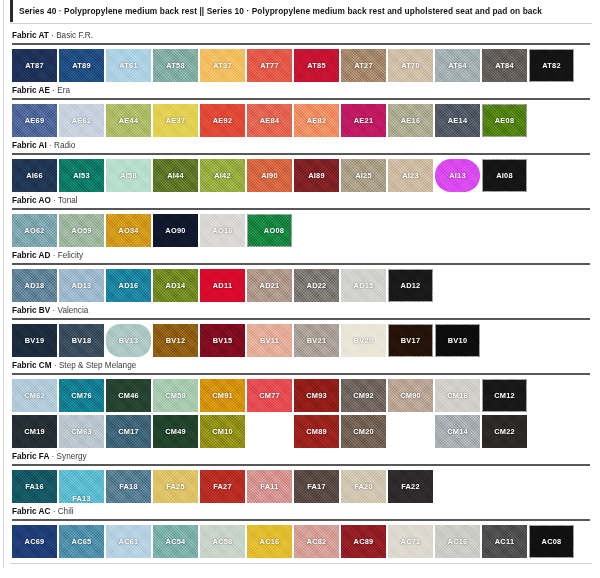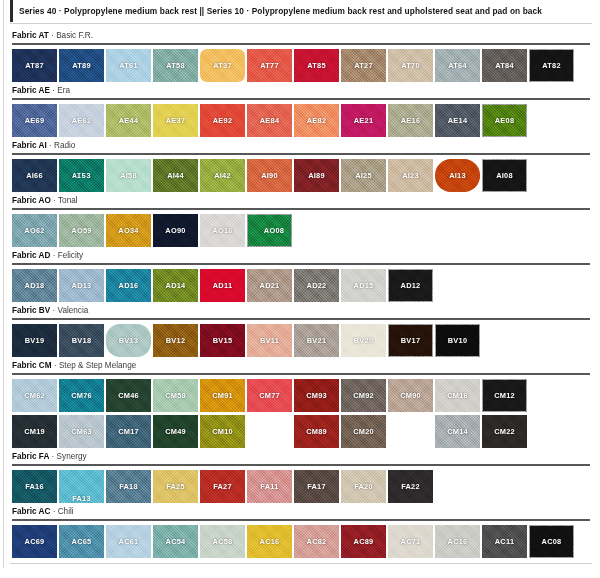--- a/index.html
+++ b/index.html
@@ -167,21 +167,21 @@
             <span class="code-label">AT89</span>
           </div>
           <div class="swatch light-text" title="AT61" style="background-color: rgb(169, 207, 227);">
             <span class="weave"></span>
             <span class="code-label">AT61</span>
           </div>
           <div class="swatch light-text" title="AT58" style="background-color: rgb(125, 170, 160);">
             <span class="weave"></span>
             <span class="code-label">AT58</span>
           </div>
-          <div class="swatch light-text" title="AT37" style="background-color: rgb(242, 188, 92); border-radius: 7px;">
+          <div class="swatch light-text" title="AT37" style="background-color: rgb(242, 188, 92);">
             <span class="weave"></span>
             <span class="code-label">AT37</span>
           </div>
           <div class="swatch light-text" title="AT77" style="background-color: rgb(227, 85, 68);">
             <span class="weave"></span>
             <span class="code-label">AT77</span>
           </div>
           <div class="swatch light-text" title="AT85" style="background-color: rgb(195, 18, 47);">
             <span class="weave"></span>
             <span class="code-label">AT85</span>
@@ -259,21 +259,21 @@
         </div>
       </div>
       <div class="fabric-group">
         <div class="fabric-title"><span class="code">Fabric AI</span> <span class="sep">·</span> <span class="name">Radio</span></div>
         <div class="group-rule"></div>
         <div class="swatch-row">
           <div class="swatch light-text" title="AI66" style="background-color: rgb(31, 52, 80);">
             <span class="weave"></span>
             <span class="code-label">AI66</span>
           </div>
-          <div class="swatch light-text" title="AI53" style="background-color: rgb(12, 117, 98); font-family: Liberation Mono, monospace;">
+          <div class="swatch light-text" title="AI53" style="background-color: rgb(12, 117, 98);">
             <span class="weave"></span>
             <span class="code-label">AI53</span>
           </div>
           <div class="swatch light-text" title="AI58" style="background-color: rgb(180, 221, 203);">
             <span class="weave"></span>
             <span class="code-label">AI58</span>
           </div>
           <div class="swatch light-text" title="AI44" style="background-color: rgb(91, 113, 38);">
             <span class="weave"></span>
             <span class="code-label">AI44</span>
@@ -291,21 +291,21 @@
             <span class="code-label">AI89</span>
           </div>
           <div class="swatch light-text" title="AI25" style="background-color: rgb(166, 154, 129);">
             <span class="weave"></span>
             <span class="code-label">AI25</span>
           </div>
           <div class="swatch light-text" title="AI23" style="background-color: rgb(204, 183, 157);">
             <span class="weave"></span>
             <span class="code-label">AI23</span>
           </div>
-          <div class="swatch light-text" title="AI13" style="background-color: #c2410c; border-radius: 16px;">
+          <div class="swatch light-text" title="AI13" style="background-color: #d946ef; border-radius: 16px;">
             <span class="weave"></span>
             <span class="code-label">AI13</span>
           </div>
           <div class="swatch light-text outlined" title="AI08" style="background-color: rgb(20, 20, 20);">
             <span class="weave"></span>
             <span class="code-label">AI08</span>
           </div>
         </div>
       </div>
       <div class="fabric-group">

